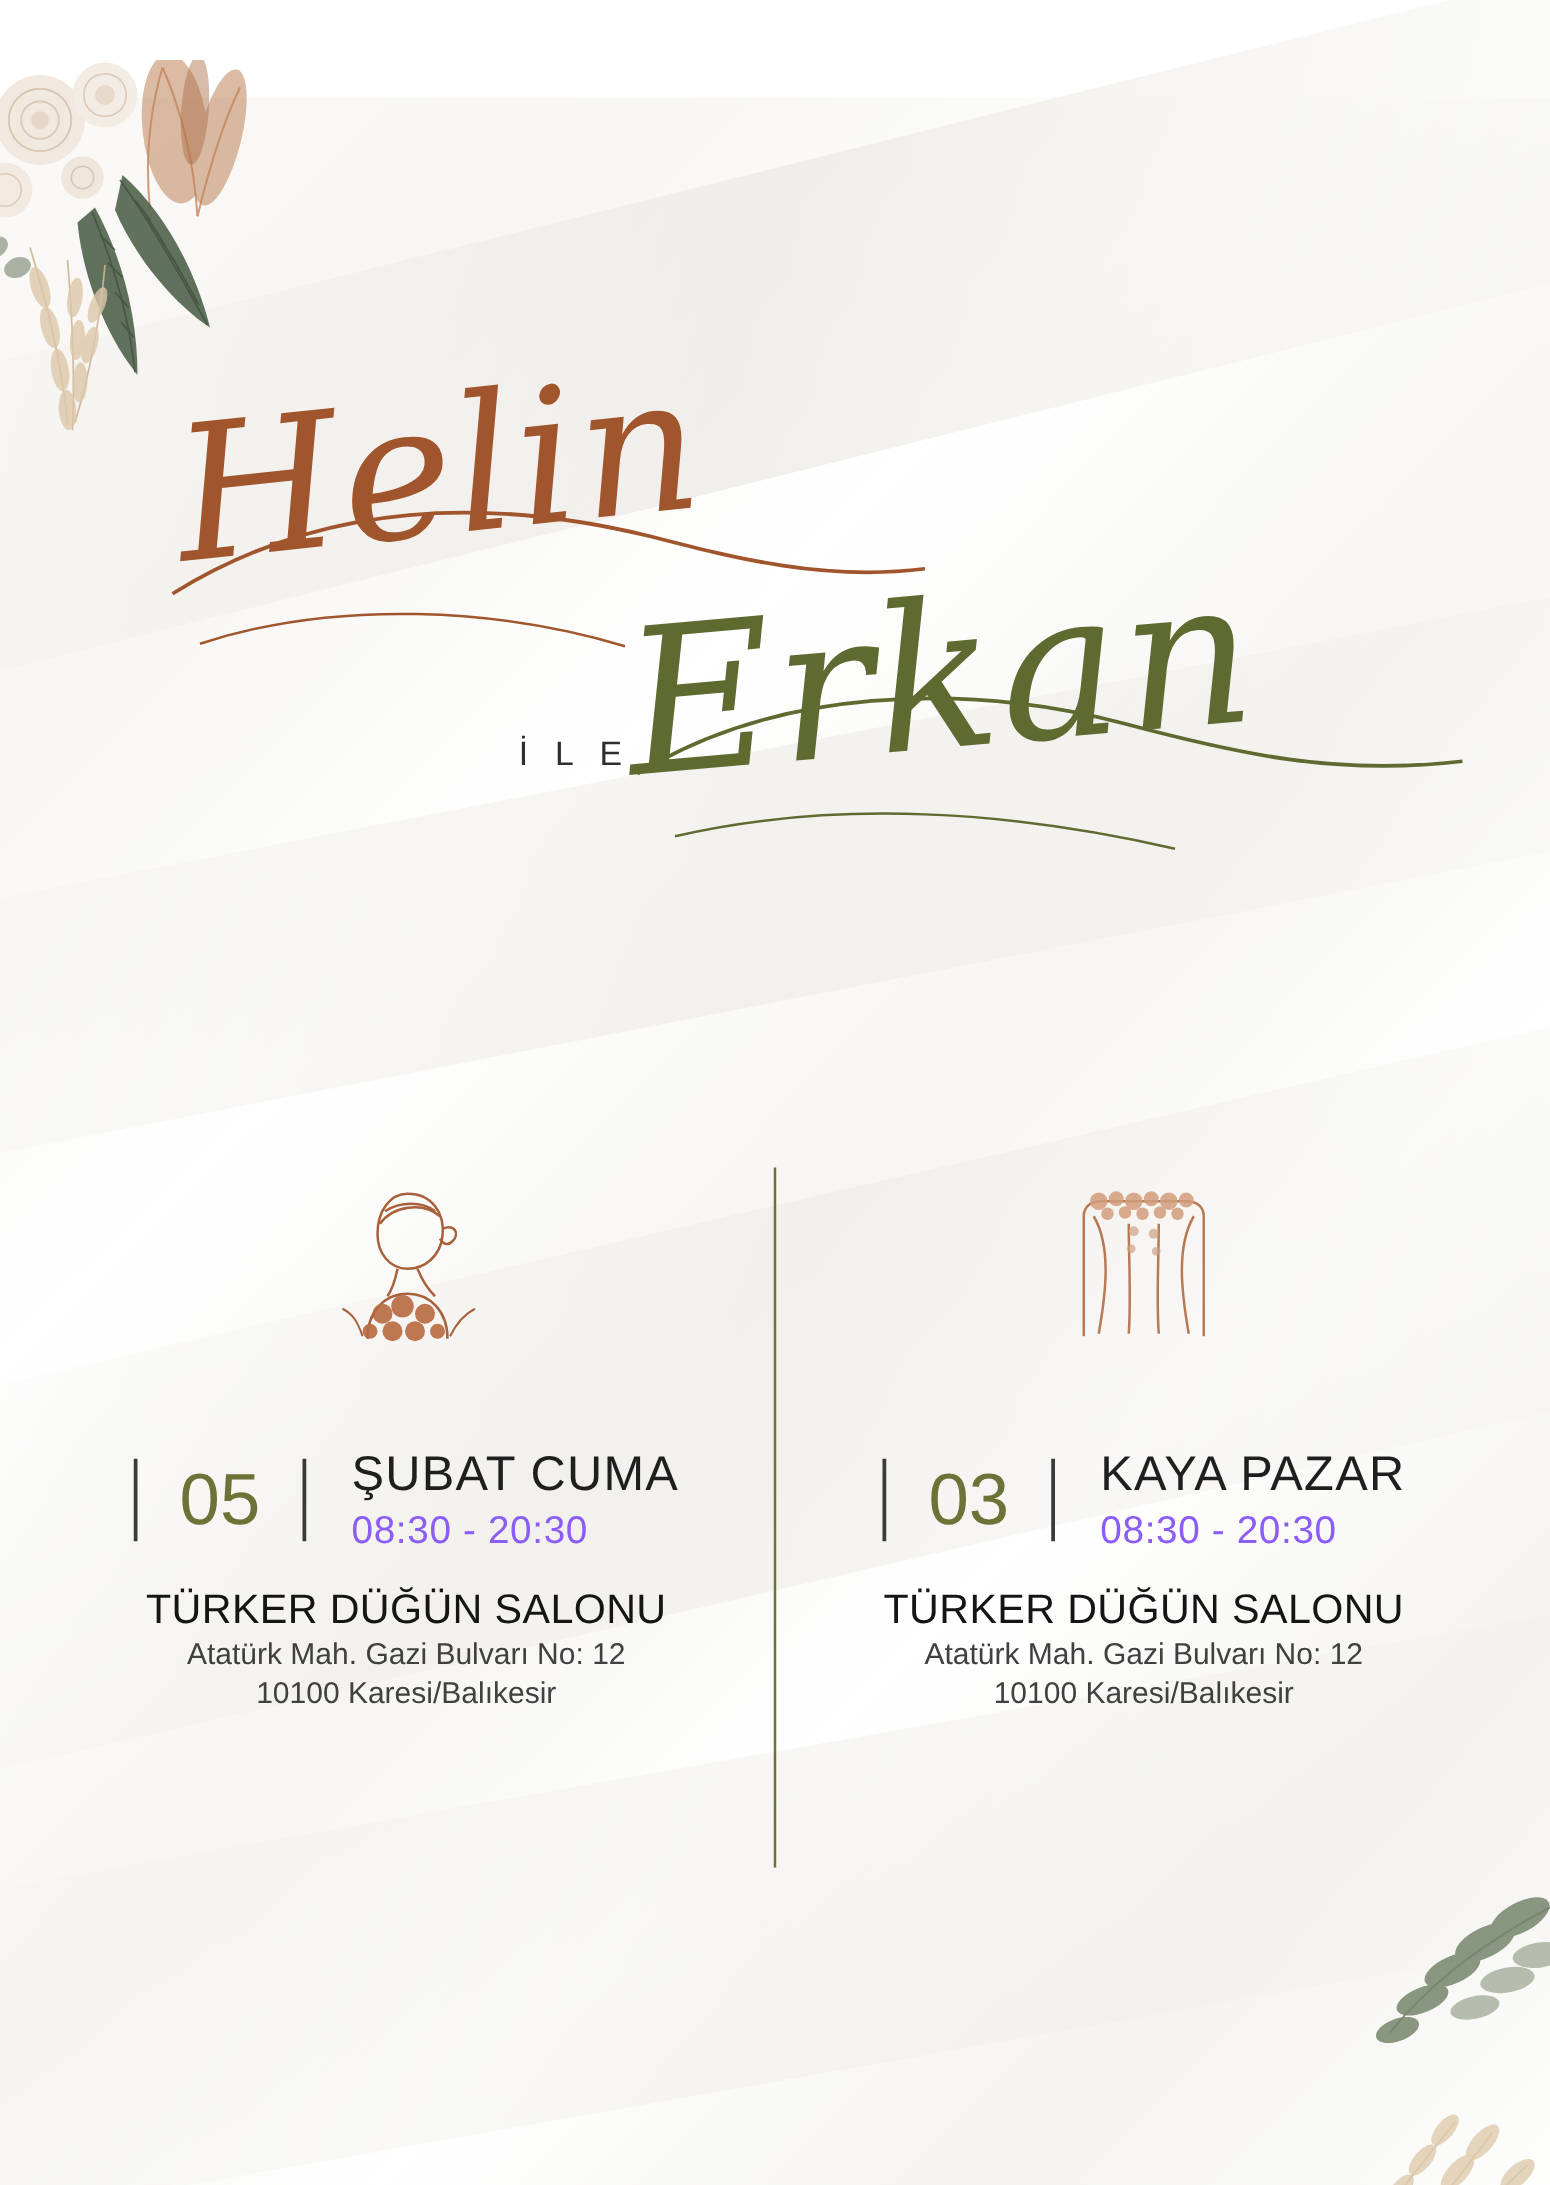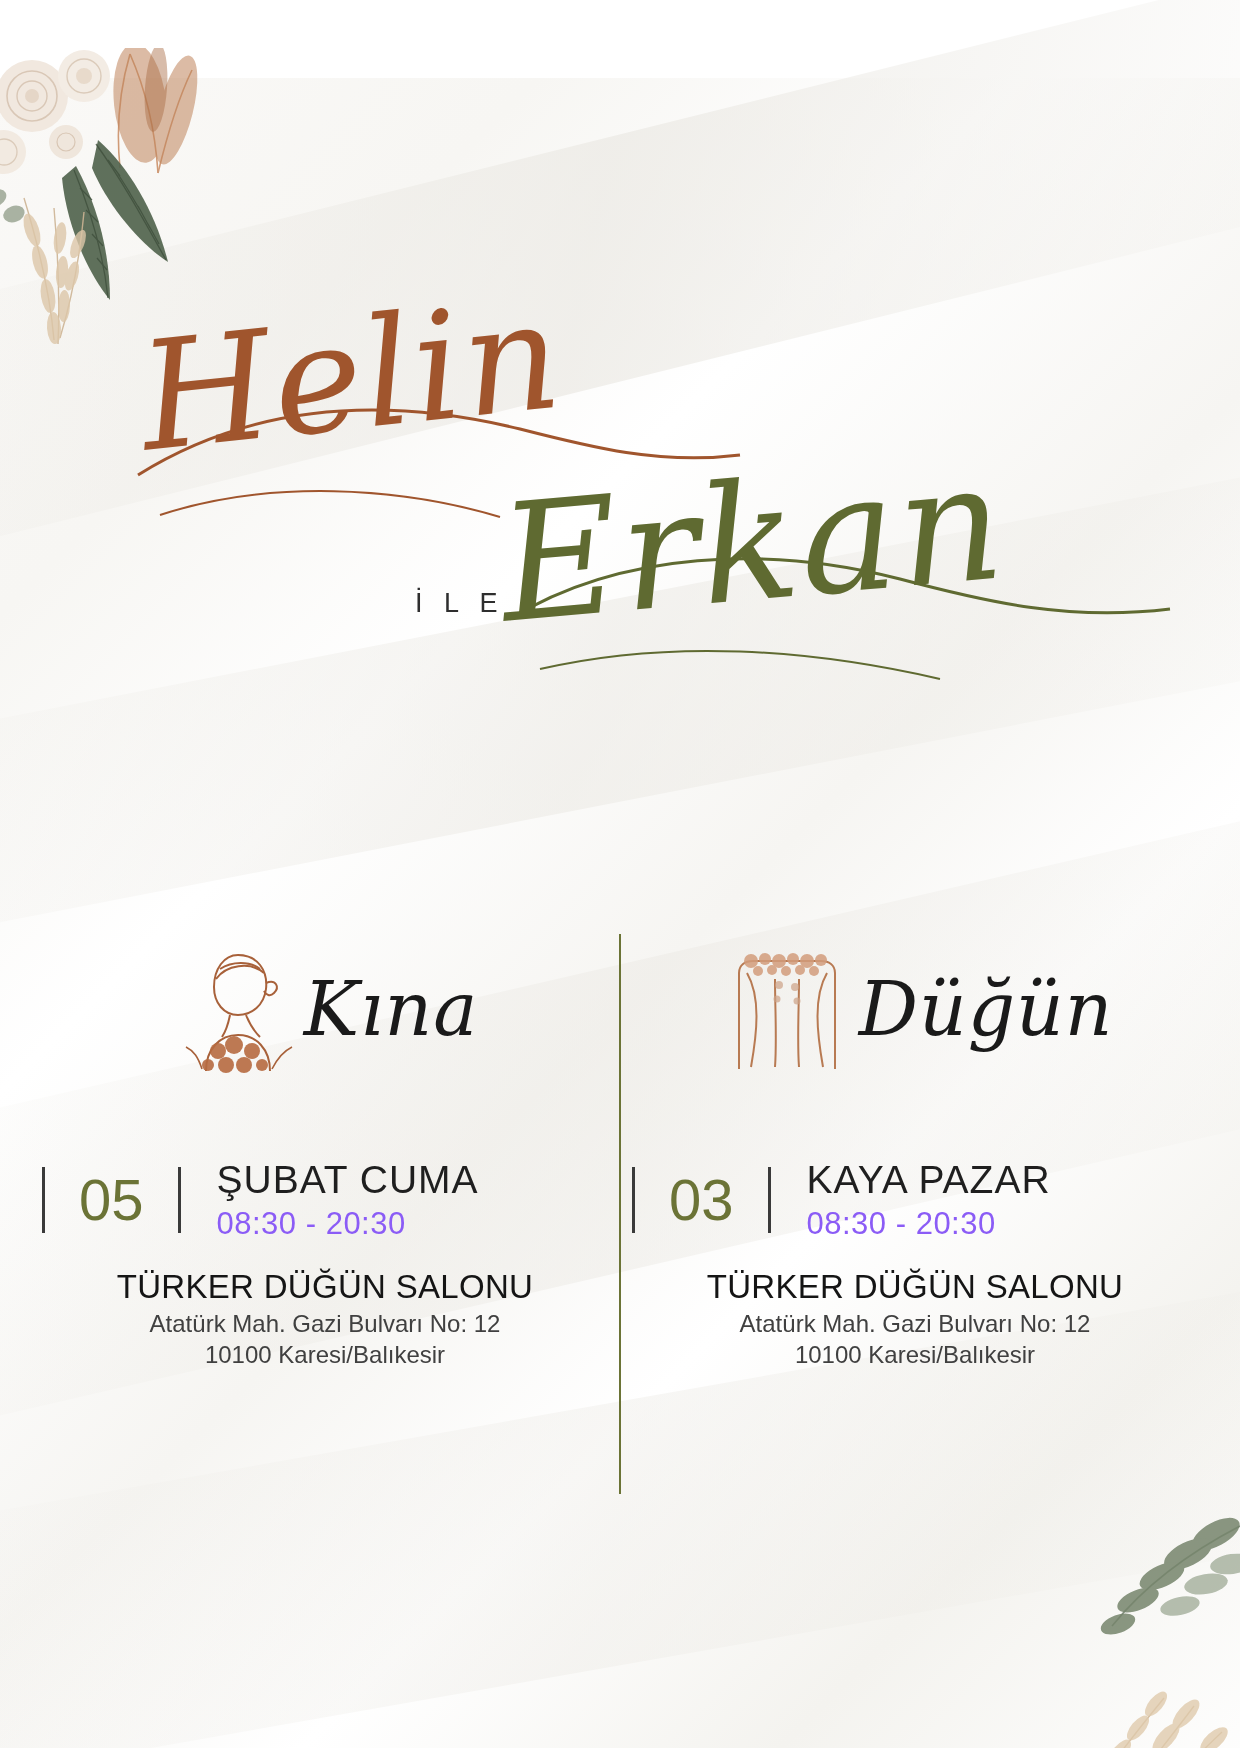--- a/index.html
+++ b/index.html
@@ -165,20 +165,21 @@
     font-family: "DejaVu Serif", serif;
     font-style: italic;
     font-size: 74px;
     color: #1a1a1a;
     letter-spacing: 1px;
     white-space: nowrap;
   }
   .event-date-row {
     display: flex;
     align-items: center;
+    justify-content: center;
     margin-top: 72px;
     gap: 16px;
   }
   .bar {
     width: 3px;
     height: 66px;
     background: #3a3a3a;
   }
   .day-num {
     font-size: 58px;
@@ -347,21 +348,20 @@
             <circle cx="54" cy="126" r="8"></circle>
             <circle cx="72" cy="126" r="8"></circle>
             <circle cx="36" cy="126" r="6"></circle>
             <circle cx="90" cy="126" r="6"></circle>
           </g>
           <g fill="none" stroke="#a8613a" stroke-width="1.6">
             <path d="M30 130 C26 118 22 112 14 108"></path>
             <path d="M100 130 C106 118 112 112 120 108"></path>
           </g>
         </svg>
-        <span class="event-script">Kına</span>
       </div>
 
       <div class="event-date-row">
         <span class="bar"></span>
         <span class="day-num">05</span>
         <span class="bar"></span>
         <span class="date-right">
           <span class="month-line">ŞUBAT CUMA</span><br>
           <span class="time-line">08:30 - 20:30</span>
         </span>
@@ -397,21 +397,20 @@
             <circle cx="83" cy="31" r="5"></circle>
             <circle cx="97" cy="32" r="5"></circle>
           </g>
           <g fill="#cda287" opacity="0.7">
             <circle cx="62" cy="46" r="4"></circle>
             <circle cx="60" cy="60" r="3.5"></circle>
             <circle cx="78" cy="48" r="4"></circle>
             <circle cx="80" cy="62" r="3.5"></circle>
           </g>
         </svg>
-        <span class="event-script">Düğün</span>
       </div>
 
       <div class="event-date-row">
         <span class="bar"></span>
         <span class="day-num">03</span>
         <span class="bar"></span>
         <span class="date-right">
           <span class="month-line">KAYA PAZAR</span><br>
           <span class="time-line">08:30 - 20:30</span>
         </span>

